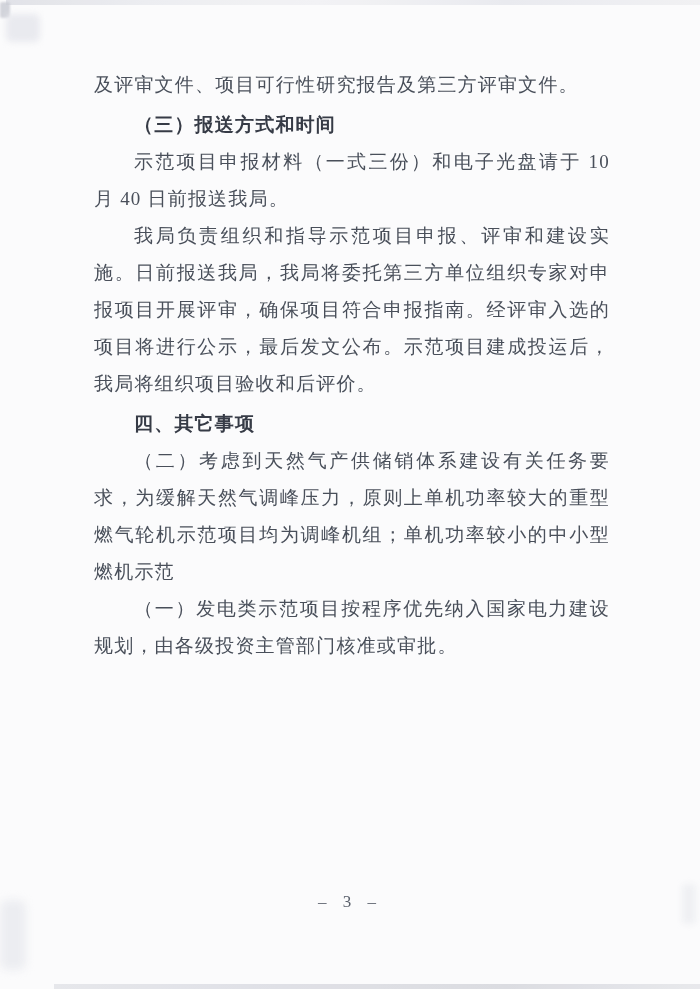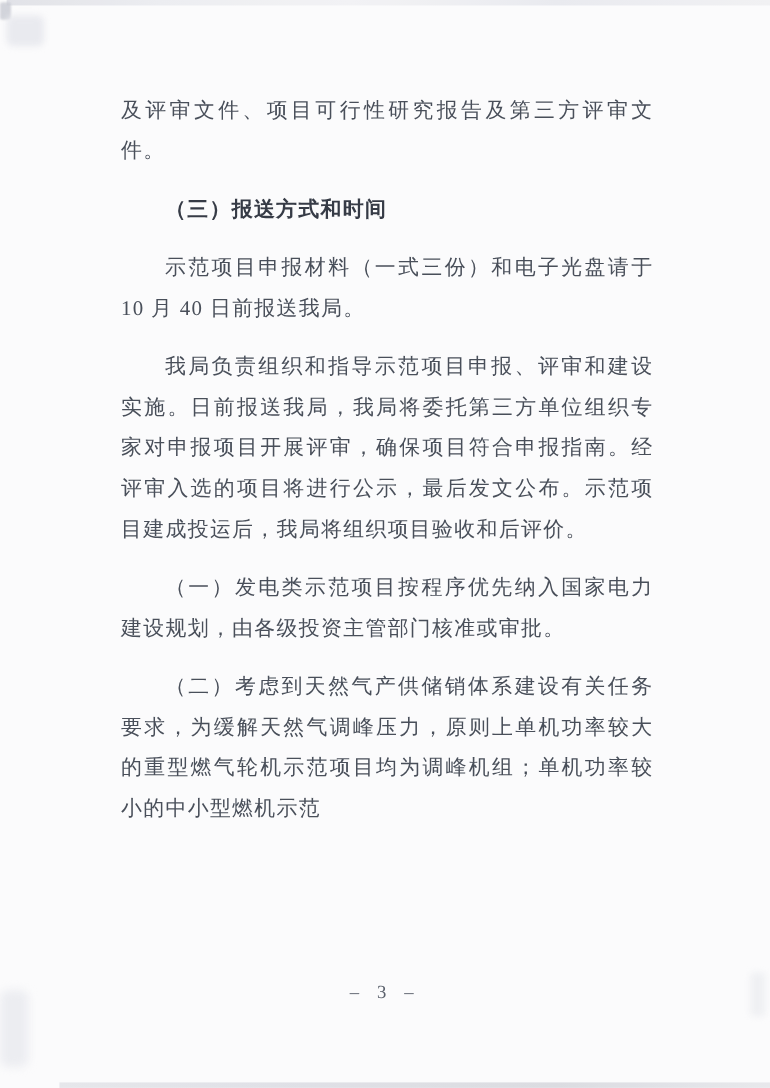--- a/index.html
+++ b/index.html
@@ -62,21 +62,21 @@
     filter: blur(3px);
   }
   
   #content {
     position: absolute;
     left: 94px;
     top: 66px;
     width: 516px;
   }
   .para {
-    margin: 16px;
+    margin: 0;
     font-size: 19px;
     line-height: 37px;
     letter-spacing: 1.2px;
     text-align: justify;
     color: rgba(62, 68, 80, 0.94);
     font-weight: normal;
   }
   .indent {
     text-indent: 40px;
   }
@@ -108,19 +108,20 @@
   <div class="scan-artifact artifact-top-left-smudge"></div>
   <div class="scan-artifact artifact-left-smudge"></div>
   <div class="scan-artifact artifact-right-faint"></div>
   <div class="scan-artifact artifact-bottom-band"></div>
 
   <div id="content">
     <p class="para">及评审文件、项目可行性研究报告及第三方评审文件。</p>
     <p class="para indent heading">（三）报送方式和时间</p>
     <p class="para indent">示范项目申报材料（一式三份）和电子光盘请于 10 月 40 日前报送我局。</p>
     <p class="para indent">我局负责组织和指导示范项目申报、评审和建设实施。日前报送我局，我局将委托第三方单位组织专家对申报项目开展评审，确保项目符合申报指南。经评审入选的项目将进行公示，最后发文公布。示范项目建成投运后，我局将组织项目验收和后评价。</p>
+    <p class="para indent heading">四、其它事项</p>
+    <p class="para indent">（二）考虑到天然气产供储销体系建设有关任务要求，为缓解天然气调峰压力，原则上单机功率较大的重型燃气轮机示范项目均为调峰机组；单机功率较小的中小型燃机示范</p>
     <p class="para indent">（一）发电类示范项目按程序优先纳入国家电力建设规划，由各级投资主管部门核准或审批。</p>
-    <p class="para indent">（二）考虑到天然气产供储销体系建设有关任务要求，为缓解天然气调峰压力，原则上单机功率较大的重型燃气轮机示范项目均为调峰机组；单机功率较小的中小型燃机示范</p>
   </div>
 
   <div id="page-number">– 3 –</div>
 
 </div>
 
 </body></html>

